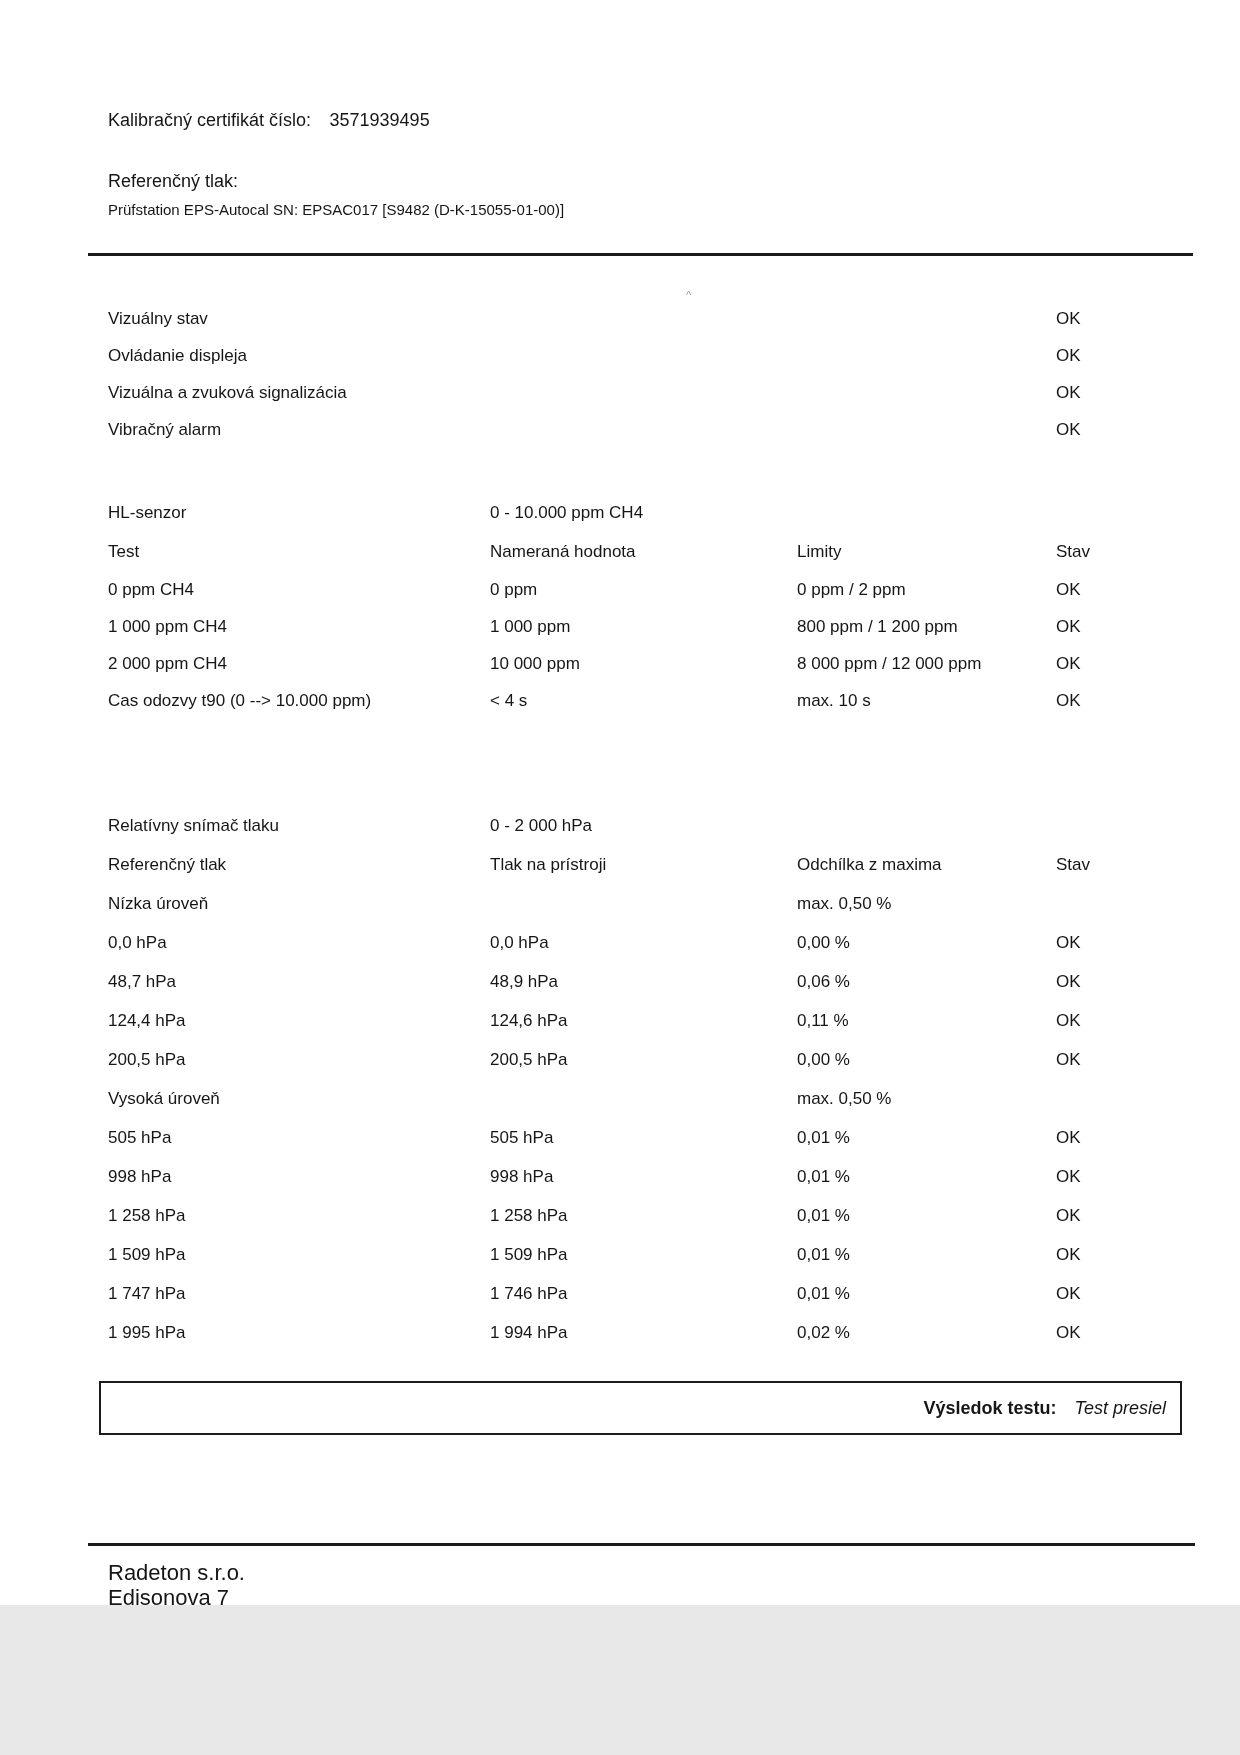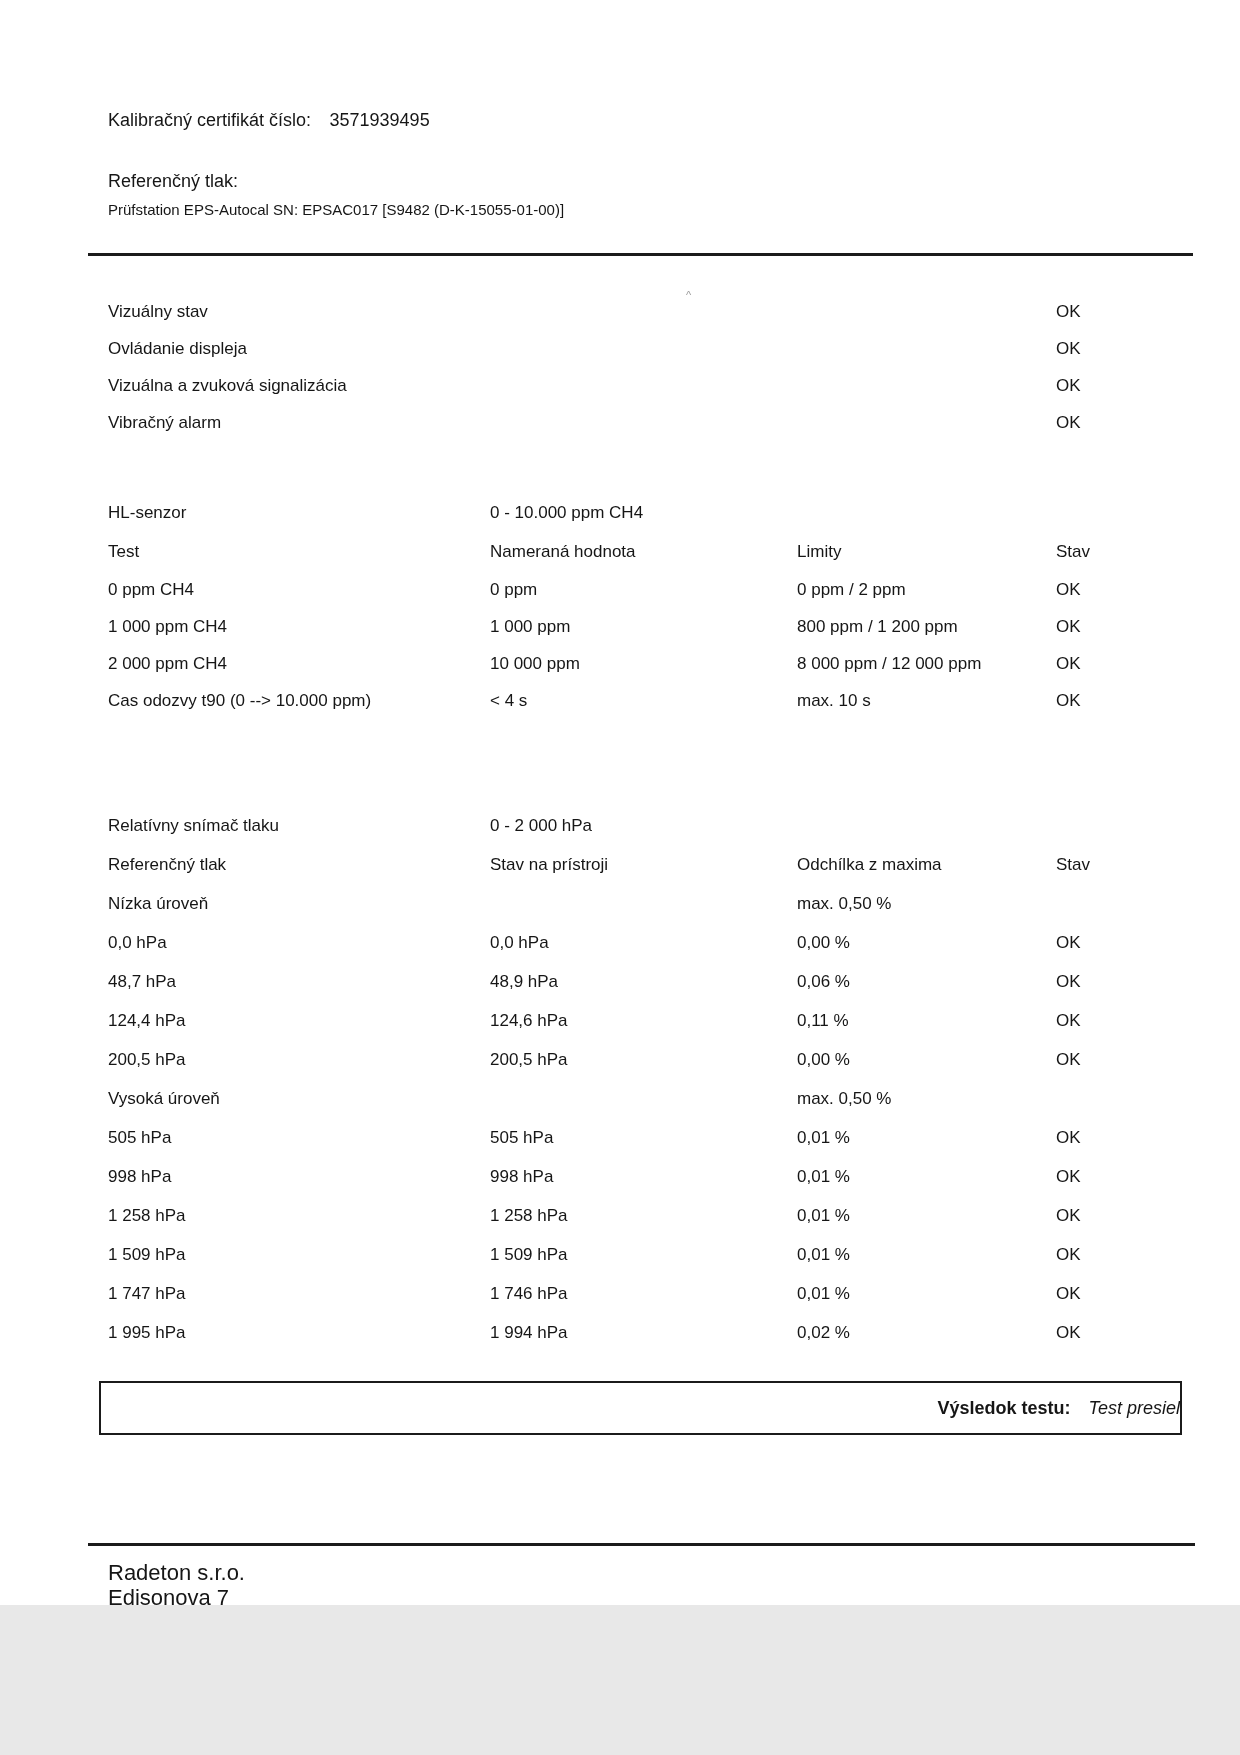--- a/index.html
+++ b/index.html
@@ -33,20 +33,21 @@
   .h39 { height:39px; }
   .h37 { height:37px; }
 
   
   .result-box {
     position:absolute; left:99px; top:1381px;
     width:1083px; height:54px;
     border:2px solid #1b1b1b;
     box-sizing:border-box;
     display:flex; align-items:center; justify-content:flex-end;
+    padding-right:14px;
   }
   .result-box .lbl { font-weight:bold; font-size:18px; }
   .result-box .val { font-size:18px; margin-left:18px;font-style:italic; }
 
   
   .footer-address { position:absolute; left:108px; top:1560px; }
   .footer-address div { font-size:22px; line-height:25px; }
   .page-number { position:absolute; right:72px; top:1652px; font-size:17px; }
 
   
@@ -64,21 +65,21 @@
   <div class="abs" style="left:108px; top:110px;">
     <span class="t18">Kalibračný certifikát číslo:</span>
     <span class="t18" style="margin-left:14px;">3571939495</span>
   </div>
 
   <div class="abs t18" style="left:108px; top:171px;">Referenčný tlak:</div>
   <div class="abs t15" style="left:108px; top:201px;">Prüfstation EPS-Autocal SN: EPSAC017 [S9482 (D-K-15055-01-00)]</div>
 
   <div class="hrule" style="left:88px; top:253px; width:1105px;"></div>
 
-  <div class="section" style="top:293px;text-decoration:underline;">
+  <div class="section" style="top:300px;text-decoration:underline;">
     <div class="trow h37">
       <span class="c1">Vizuálny stav</span>
       <span class="c4">OK</span>
     </div>
     <div class="trow h37">
       <span class="c1">Ovládanie displeja</span>
       <span class="c4">OK</span>
     </div>
     <div class="trow h37">
       <span class="c1">Vizuálna a zvuková signalizácia</span>
@@ -127,21 +128,21 @@
     </div>
   </div>
 
   <div class="section" style="top:806px;">
     <div class="trow h39">
       <span class="c1">Relatívny snímač tlaku</span>
       <span class="c2">0 - 2 000 hPa</span>
     </div>
     <div class="trow h39">
       <span class="c1">Referenčný tlak</span>
-      <span class="c2">Stav na prístroji</span>
+      <span class="c2">Tlak na prístroji</span>
       <span class="c3">Odchílka z maxima</span>
       <span class="c4">Stav</span>
     </div>
     <div class="trow h39">
       <span class="c1">Nízka úroveň</span>
       <span class="c3">max. 0,50 %</span>
     </div>
     <div class="trow h39">
       <span class="c1">0,0 hPa</span>
       <span class="c2">0,0 hPa</span>

